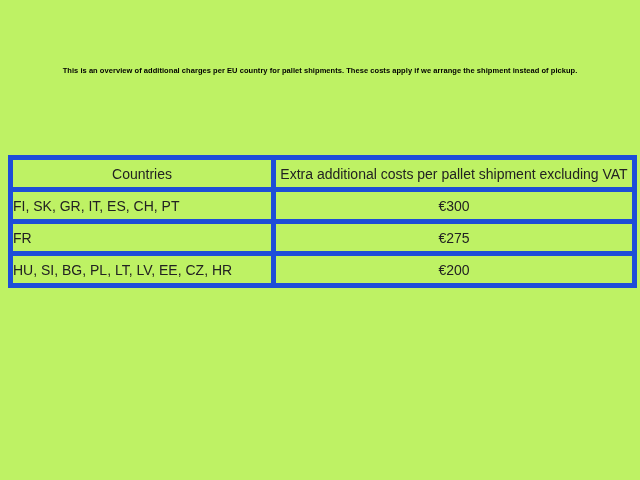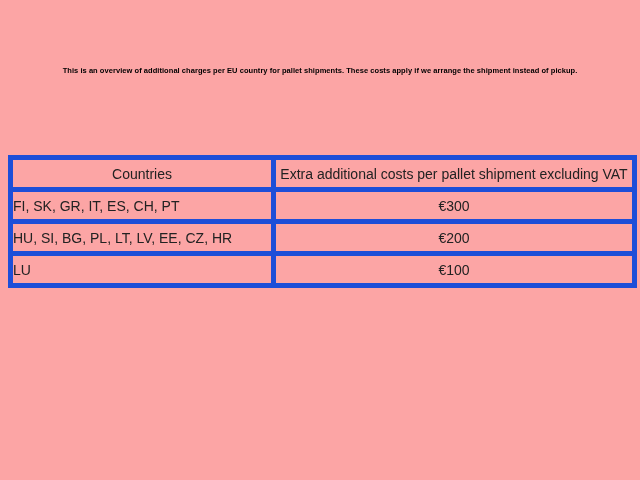--- a/index.html
+++ b/index.html
@@ -4,21 +4,21 @@
 <style>
   html, body {
     margin: 0;
     padding: 0;
     background: #ffffff;
   }
   .page {
     position: relative;
     width: 640px;
     height: 480px;
-    background: #fca5a5;
+    background: #bef264;
     overflow: hidden;
     font-family: "Liberation Sans", sans-serif;
   }
   .intro {
     position: absolute;
     top: 66px;
     left: 0;
     width: 640px;
     text-align: center;
     font-size: 7.5px;
@@ -79,23 +79,23 @@
         <th>Countries</th>
         <th>Extra additional costs per pallet shipment excluding VAT</th>
       </tr>
     </thead>
     <tbody>
       <tr>
         <td class="country-cell">FI, SK, GR, IT, ES, CH, PT</td>
         <td class="cost-cell">€300</td>
       </tr>
       <tr>
+        <td class="country-cell">FR</td>
+        <td class="cost-cell">€275</td>
+      </tr>
+      <tr>
         <td class="country-cell">HU, SI, BG, PL, LT, LV, EE, CZ, HR</td>
         <td class="cost-cell">€200</td>
-      </tr>
-      <tr>
-        <td class="country-cell">LU</td>
-        <td class="cost-cell">€100</td>
       </tr>
     </tbody>
   </table>
 
 </div>
 
 </body></html>

